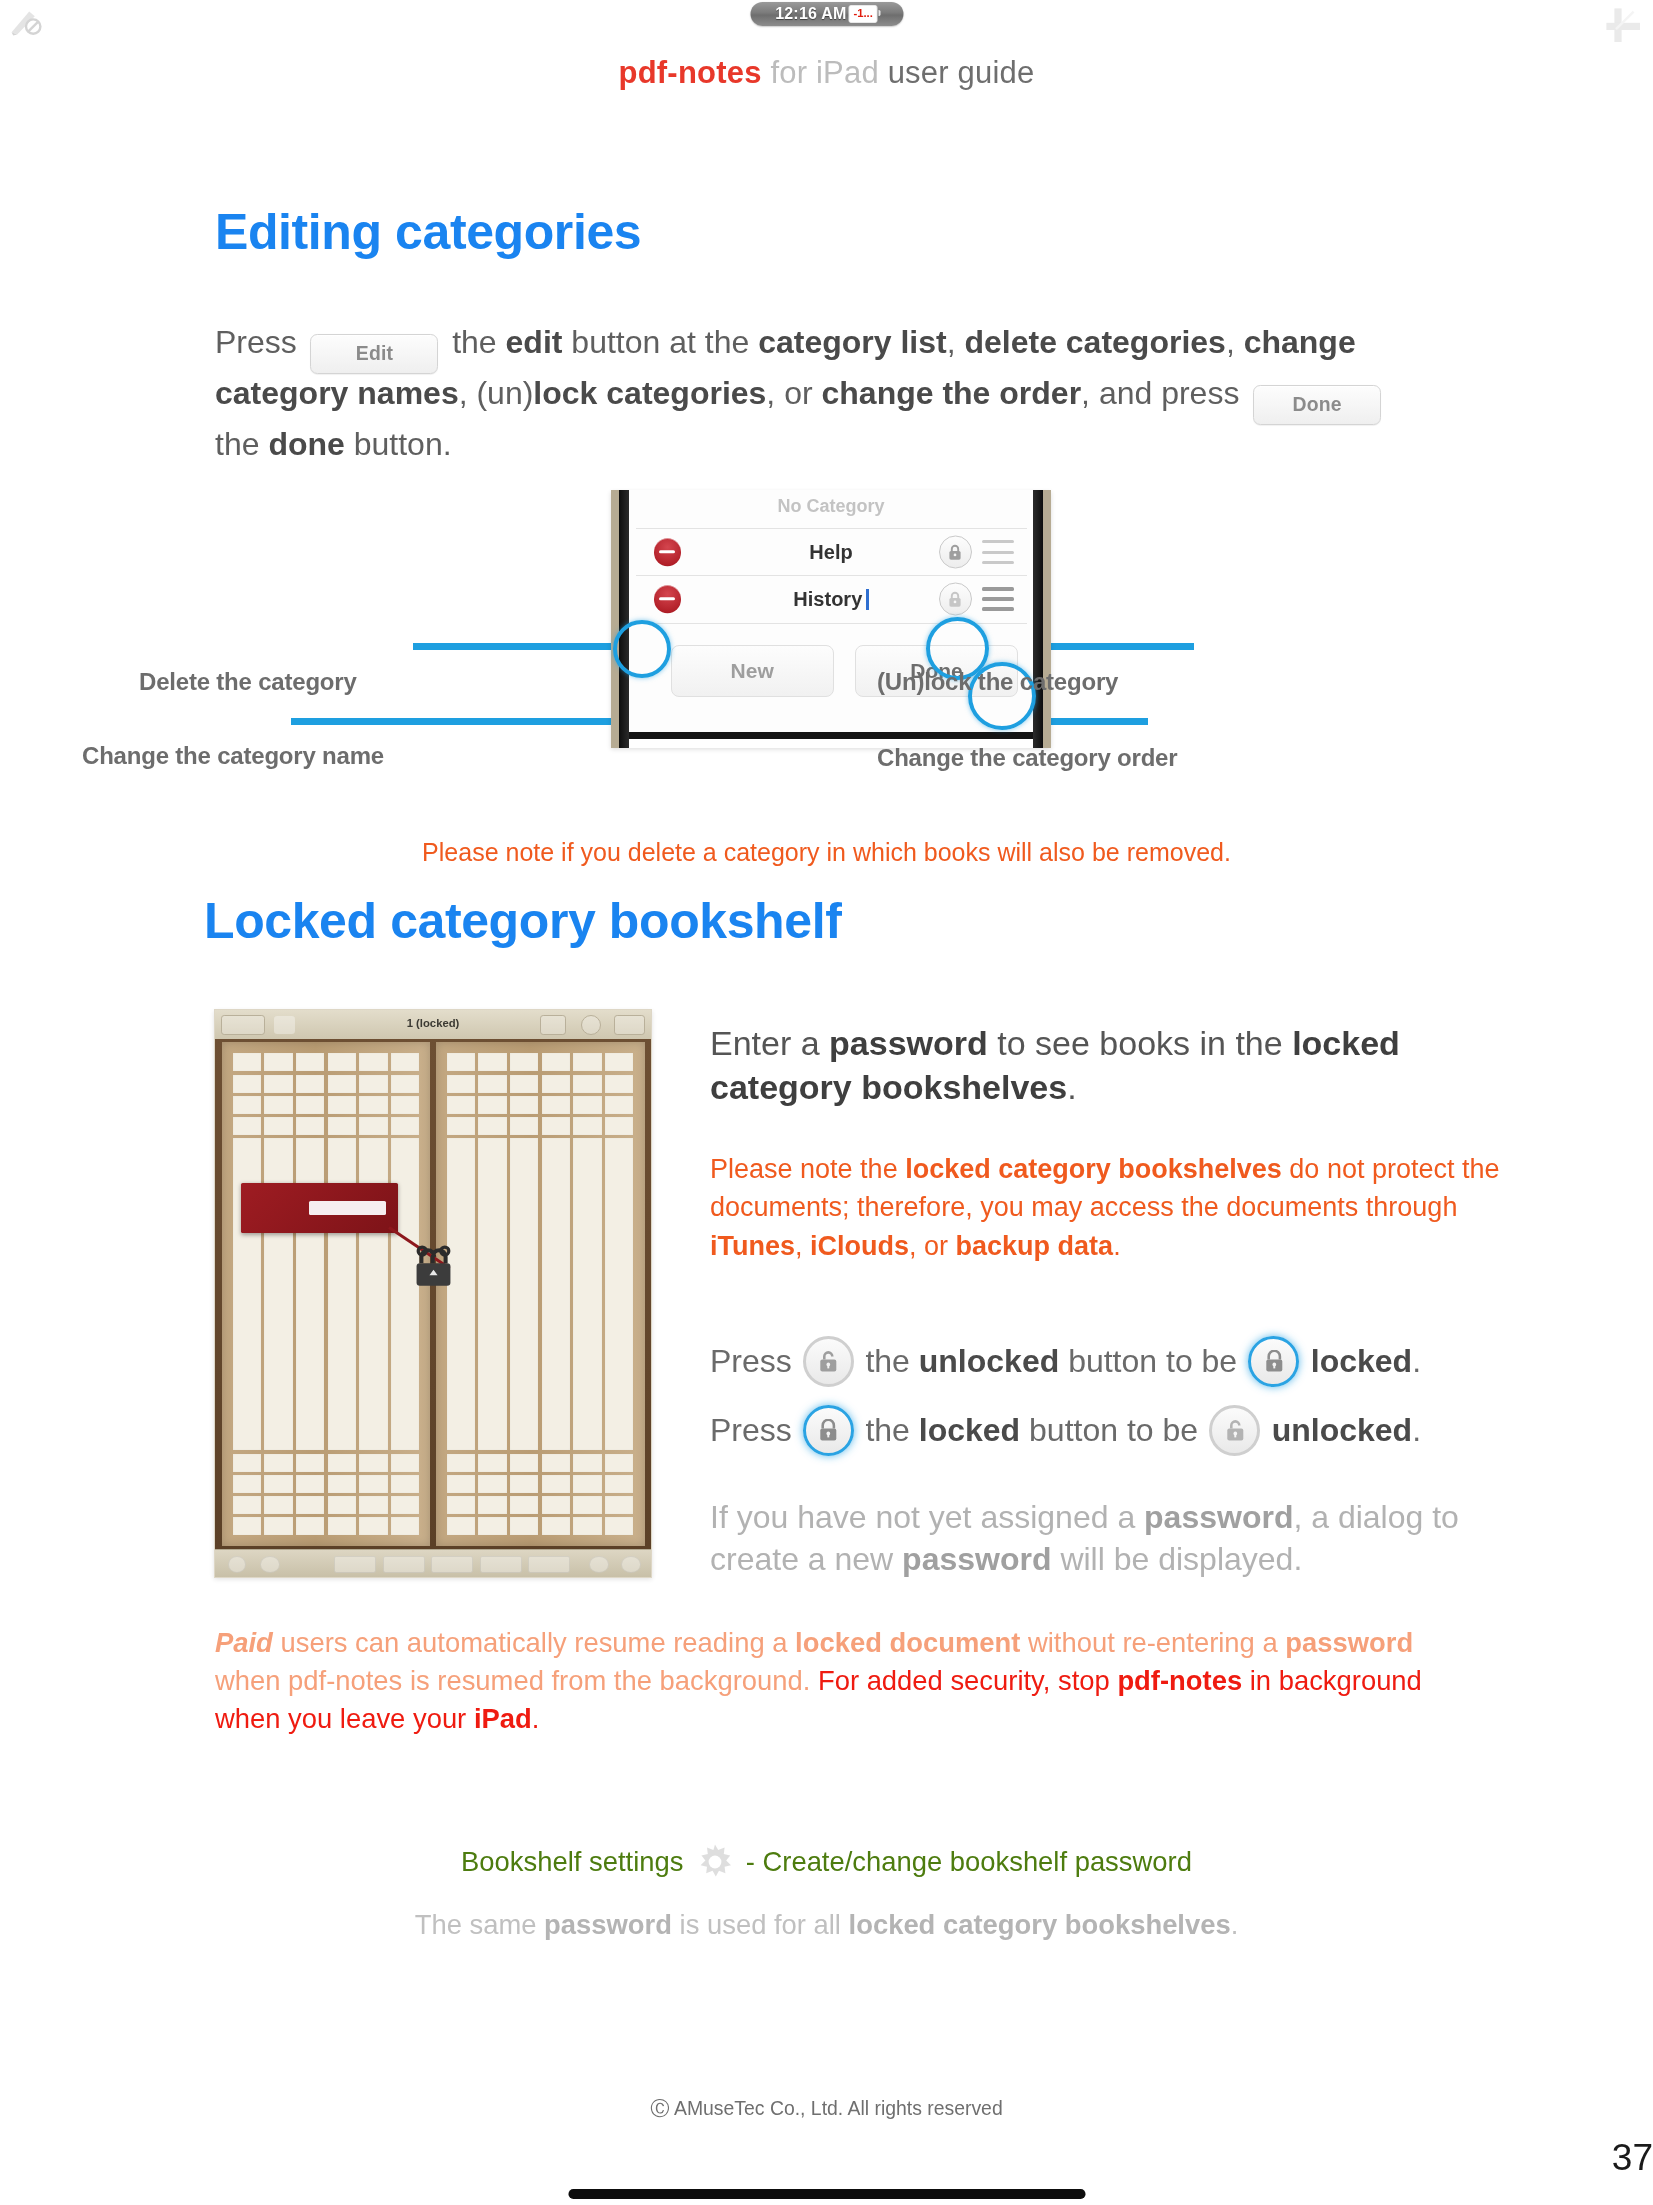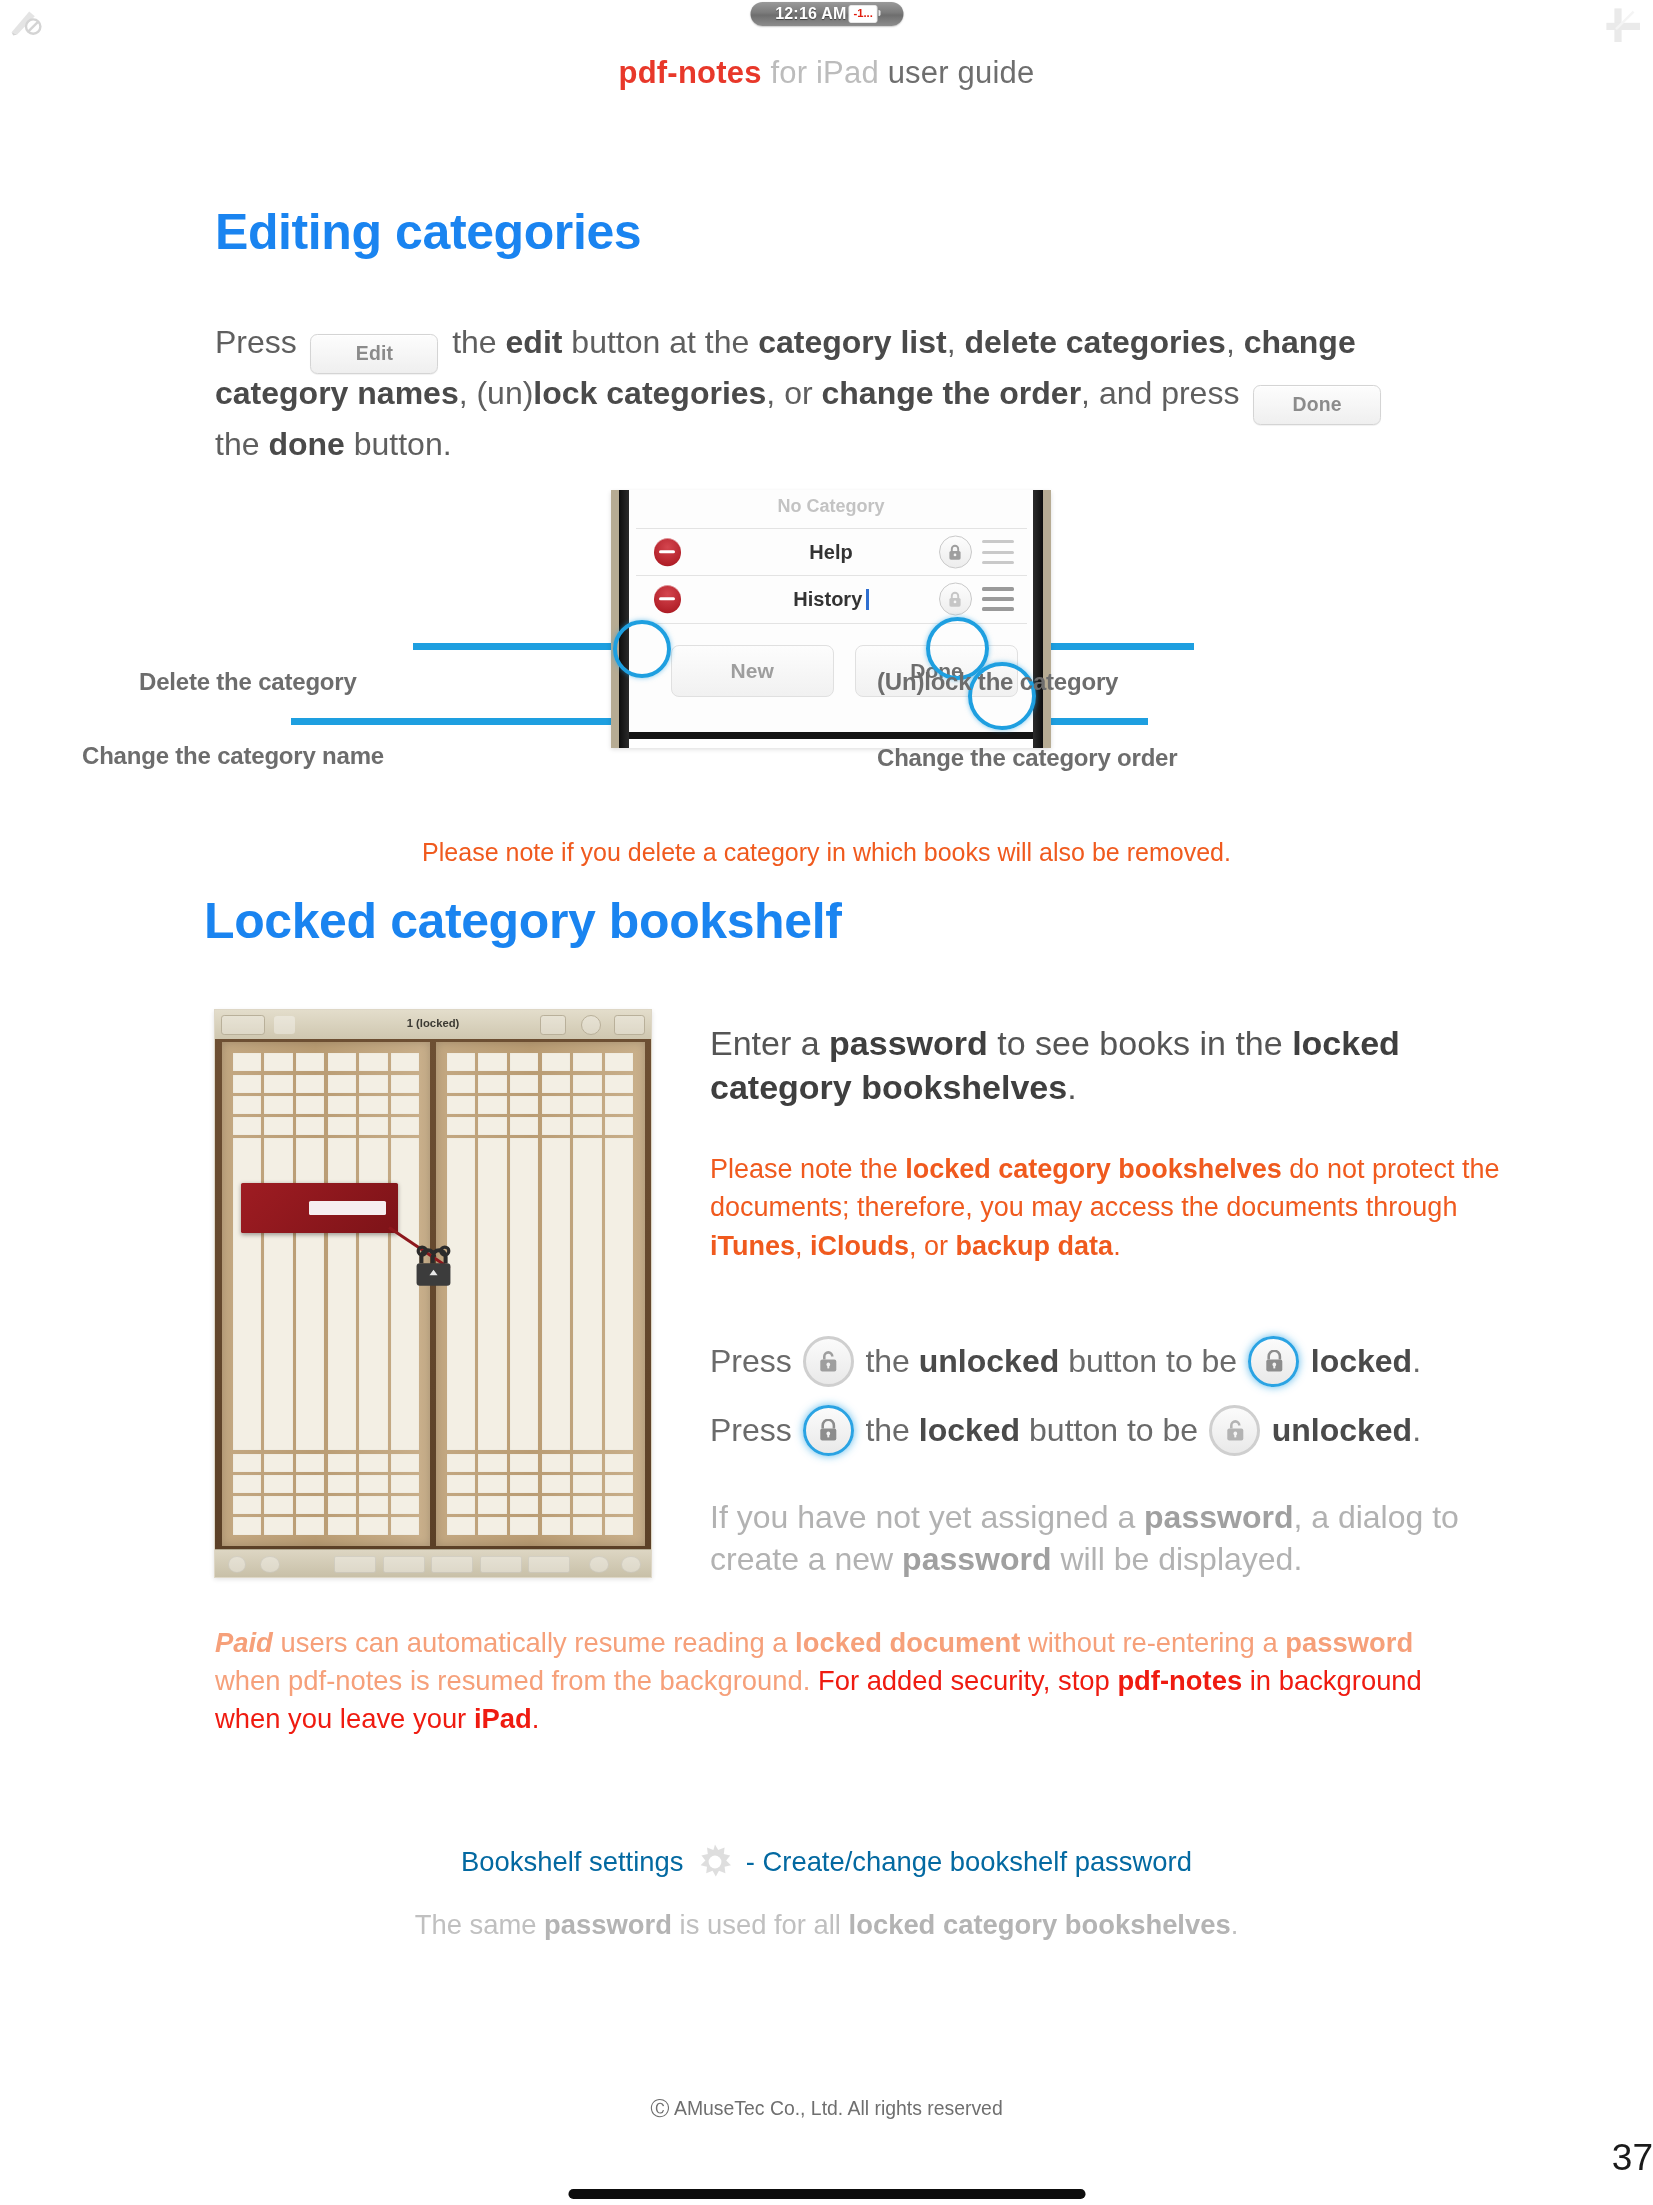--- a/index.html
+++ b/index.html
@@ -340,21 +340,21 @@
     font-size: 27.4px; line-height: 1.38;
   }
   .salmon { color: #f6a07a; }
   .salmon b { font-weight: bold; }
   .salmon i { font-style: italic; font-weight: bold; }
   .redtext { color: #ef1b10; }
   .redtext b { font-weight: bold; }
 
   #settings-line {
     position: absolute; left: 0; top: 1842px; width: 100%;
-    text-align: center; font-size: 27.4px; color: #0369a1;
+    text-align: center; font-size: 27.4px; color: #4d7c0f;
     display: flex; align-items: center; justify-content: center; gap: 3.2px;
   }
   .gear { width: 40px; height: 40px; margin: 0 8px; opacity: .32; }
 
   #same-pw {
     position: absolute; left: 0; top: 1909px; width: 100%;
     text-align: center; font-size: 27.4px; color: #c0c0c0;
   }
   #same-pw b { color: #b4b4b4; font-weight: bold; }
 

